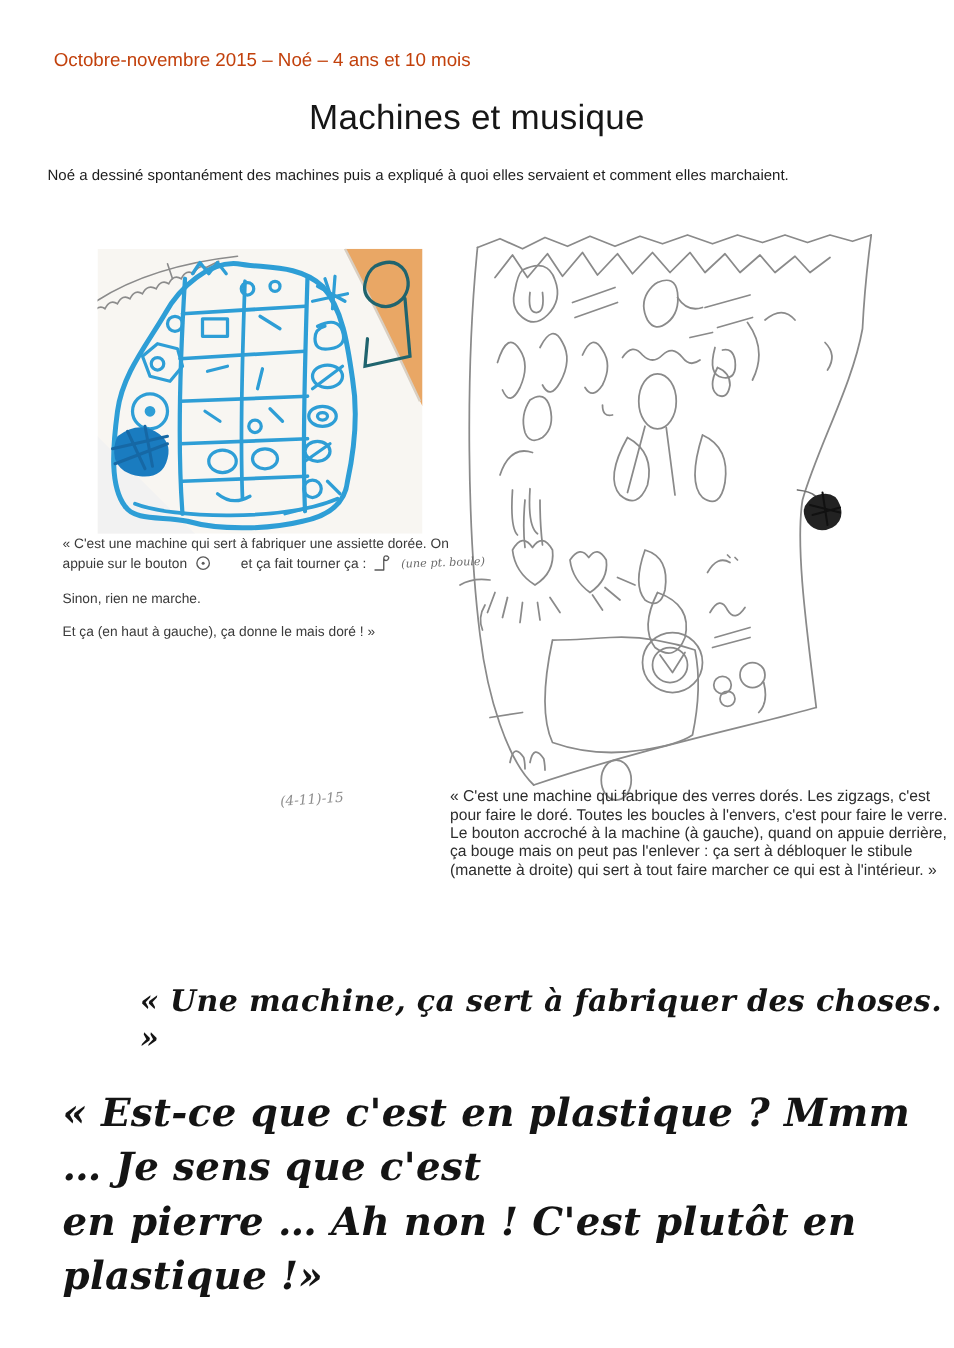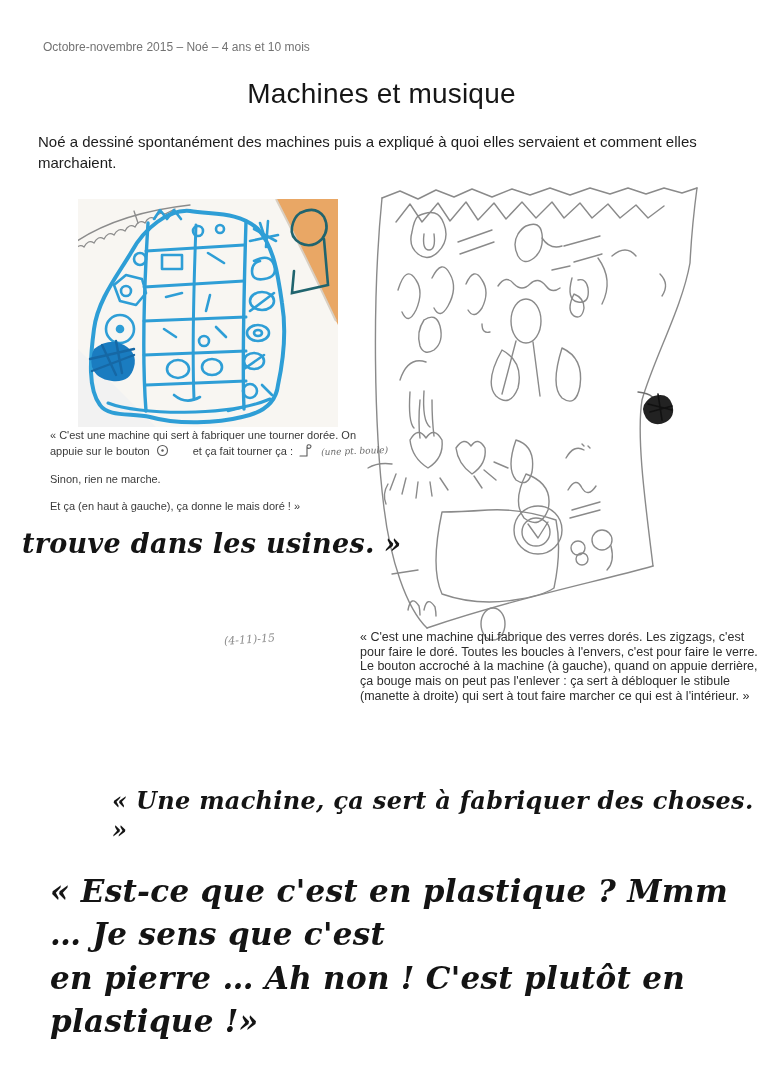--- a/index.html
+++ b/index.html
@@ -1,24 +1,24 @@
 <!DOCTYPE html>
 <html><head>
 <meta charset="utf-8">
 <style>
   html,body{margin:0;padding:0;background:#ffffff;}
   .page{
     position:relative;width:763px;height:1078px;background:#ffffff;
     font-family:"Liberation Sans",sans-serif;color:#1d1d1d;overflow:hidden;
   }
-  .header{position:absolute;left:43px;top:40px;font-size:12px;color:#737373;}
+  .header{position:absolute;left:43px;top:40px;font-size:15px;color:#c2410c;}
   .title{position:absolute;left:0;top:78px;width:763px;margin:0;text-align:center;
     font-size:28px;font-weight:400;color:#161616;letter-spacing:.2px;}
   .intro{position:absolute;left:38px;top:132px;width:668px;margin:0;
-    font-size:15px;line-height:1.38;color:#1c1c1c;}
+    font-size:12px;line-height:1.38;color:#1c1c1c;}
   .photo-left{position:absolute;left:78px;top:199px;width:260px;height:228px;}
   .sketch-right{position:absolute;left:366px;top:178px;width:350px;height:478px;}
   .caption-left{position:absolute;left:50px;top:428px;width:348px;
     font-size:11px;line-height:14px;color:#3a3a3a;}
   .cap-row{display:flex;align-items:center;gap:6px;white-space:nowrap;}
   .cap-gap{margin-top:13px;text-align:center;}
   .hand-note{font-family:"DejaVu Serif",serif;font-style:italic;font-size:9px;
     color:#6b6b6b;transform:rotate(-2deg);display:inline-block;}
   .quote{font-family:"DejaVu Serif",serif;font-style:italic;font-weight:600;color:#141414;}
   .q1{position:absolute;left:22px;top:528px;font-size:27px;line-height:1.18;letter-spacing:.3px;}
@@ -207,39 +207,38 @@
       <path d="M288,218 q14,-4 18,8 q4,12 -6,18 q-12,6 -20,-4 q-6,-10 0,-16 q4,-5 8,-6 z" fill="#222222"></path>
       <g stroke="#111111" stroke-width="1.6" fill="none" stroke-linecap="round">
         <path d="M282,226 l24,6"></path>
           <path d="M284,234 l22,-6"></path>
           <path d="M292,216 l4,26"></path>
       </g>
     </svg>
   </div>
 
   <div class="caption-left">
-    <div class="cap-row">« C'est une machine qui sert à fabriquer une tourner dorée.  On</div>
+    <div class="cap-row">« C'est une machine qui sert à fabriquer une assiette dorée.  On</div>
     <div class="cap-row">
       <span>appuie sur le bouton</span>
       <svg width="13" height="13" viewBox="0 0 13 13">
         <circle cx="6.5" cy="6.5" r="5" fill="none" stroke="#5a5a5a" stroke-width="1.1"></circle>
         <circle cx="6.5" cy="6.5" r="1.2" fill="#5a5a5a"></circle>
       </svg>
       <span style="margin-left:18px">et ça fait tourner ça :</span>
       <svg width="16" height="17" viewBox="0 0 16 17">
         <path d="M1,14 H8 M8,14 V5 q0,-3 3,-2 q2,1 0,3 q-2,1 -3,-1" fill="none" stroke="#5a5a5a" stroke-width="1.1" stroke-linecap="round"></path>
       </svg>
       <span class="hand-note">(une pt. boule)</span>
     </div>
     <div class="cap-row cap-gap">Sinon, rien ne marche.</div>
     <div class="cap-row cap-gap">Et ça (en haut à gauche), ça donne le mais doré ! »</div>
   </div>
 
   <div class="quote q1">
-    <div>trouve dans les usines.  »</div>
   </div>
 
   <div class="hand-date">(4-11)-15</div>
 
   <div class="caption-right">« C'est une machine qui fabrique des verres dorés. Les zigzags, c'est pour faire le doré. Toutes les boucles à l'envers, c'est pour faire le verre. Le bouton accroché à la machine (à gauche), quand on appuie derrière, ça bouge mais on peut pas l'enlever : ça sert à débloquer le stibule (manette à droite) qui sert à tout faire marcher ce qui est à l'intérieur. »</div>
 
   <div class="quote q2">«  Une machine, ça sert à fabriquer des choses.  »</div>
 
   <div class="quote q3">
     <div>«  Est-ce que c'est en plastique  ? Mmm … Je sens que c'est</div>

